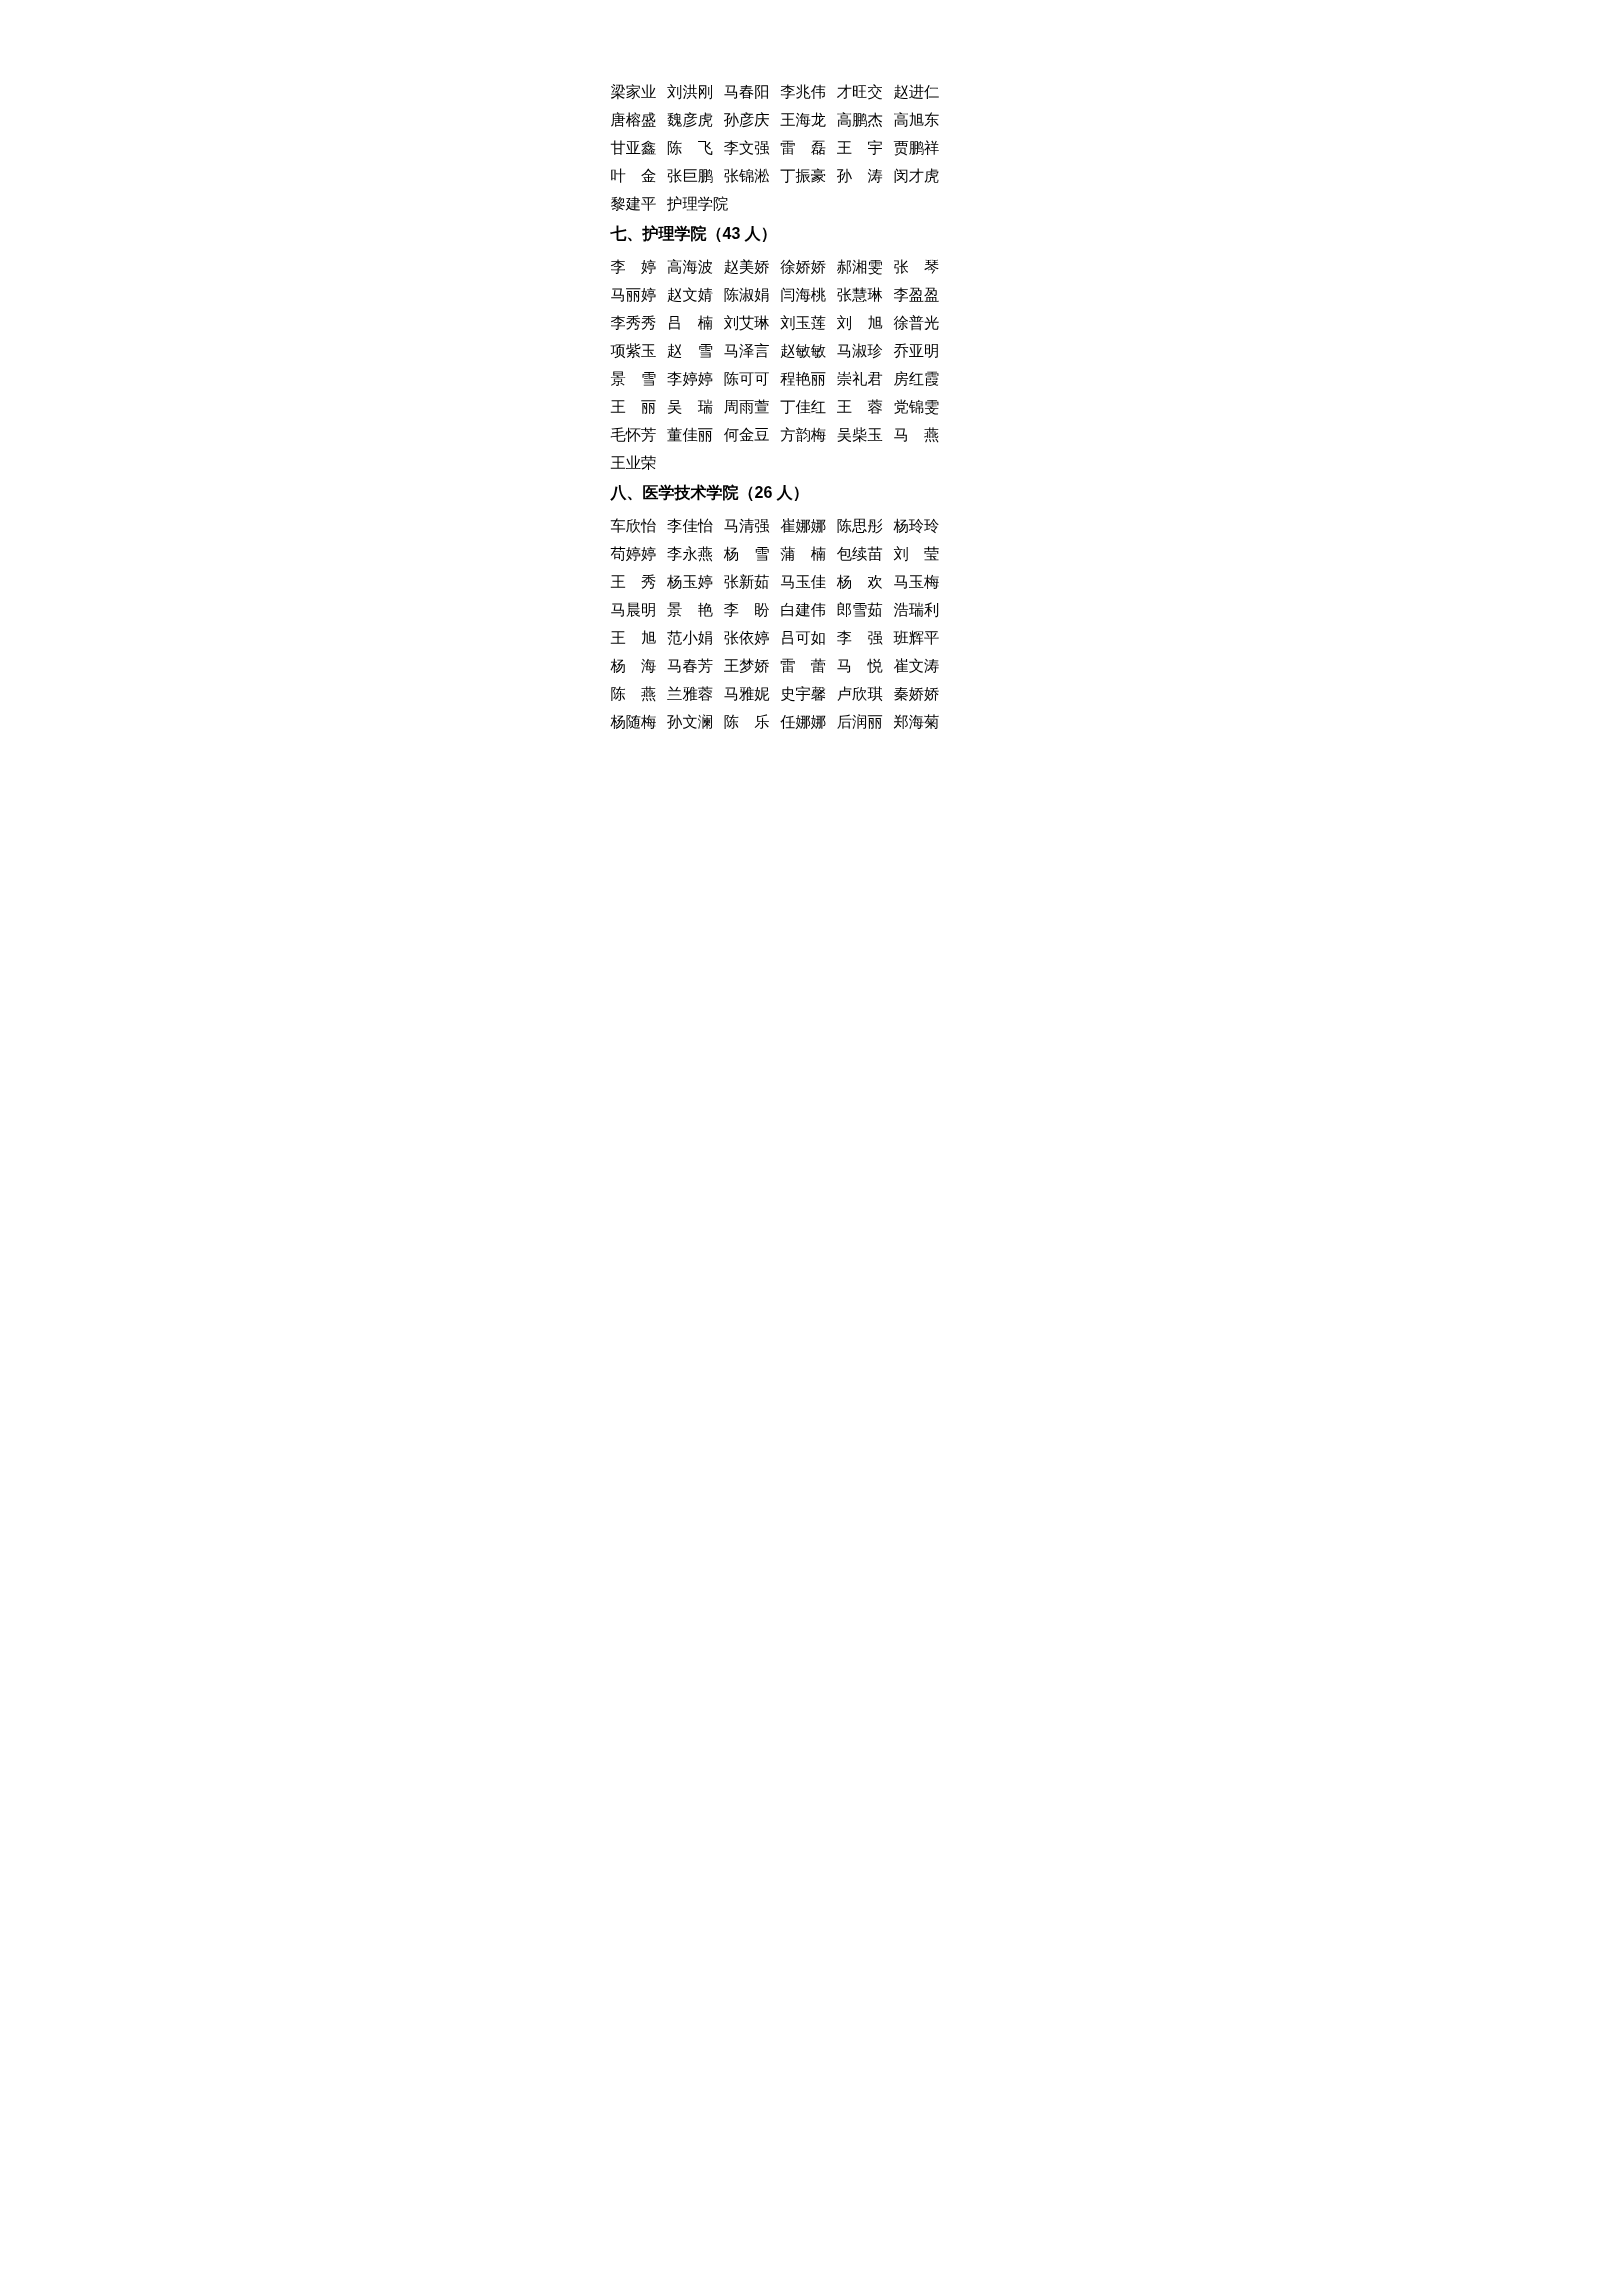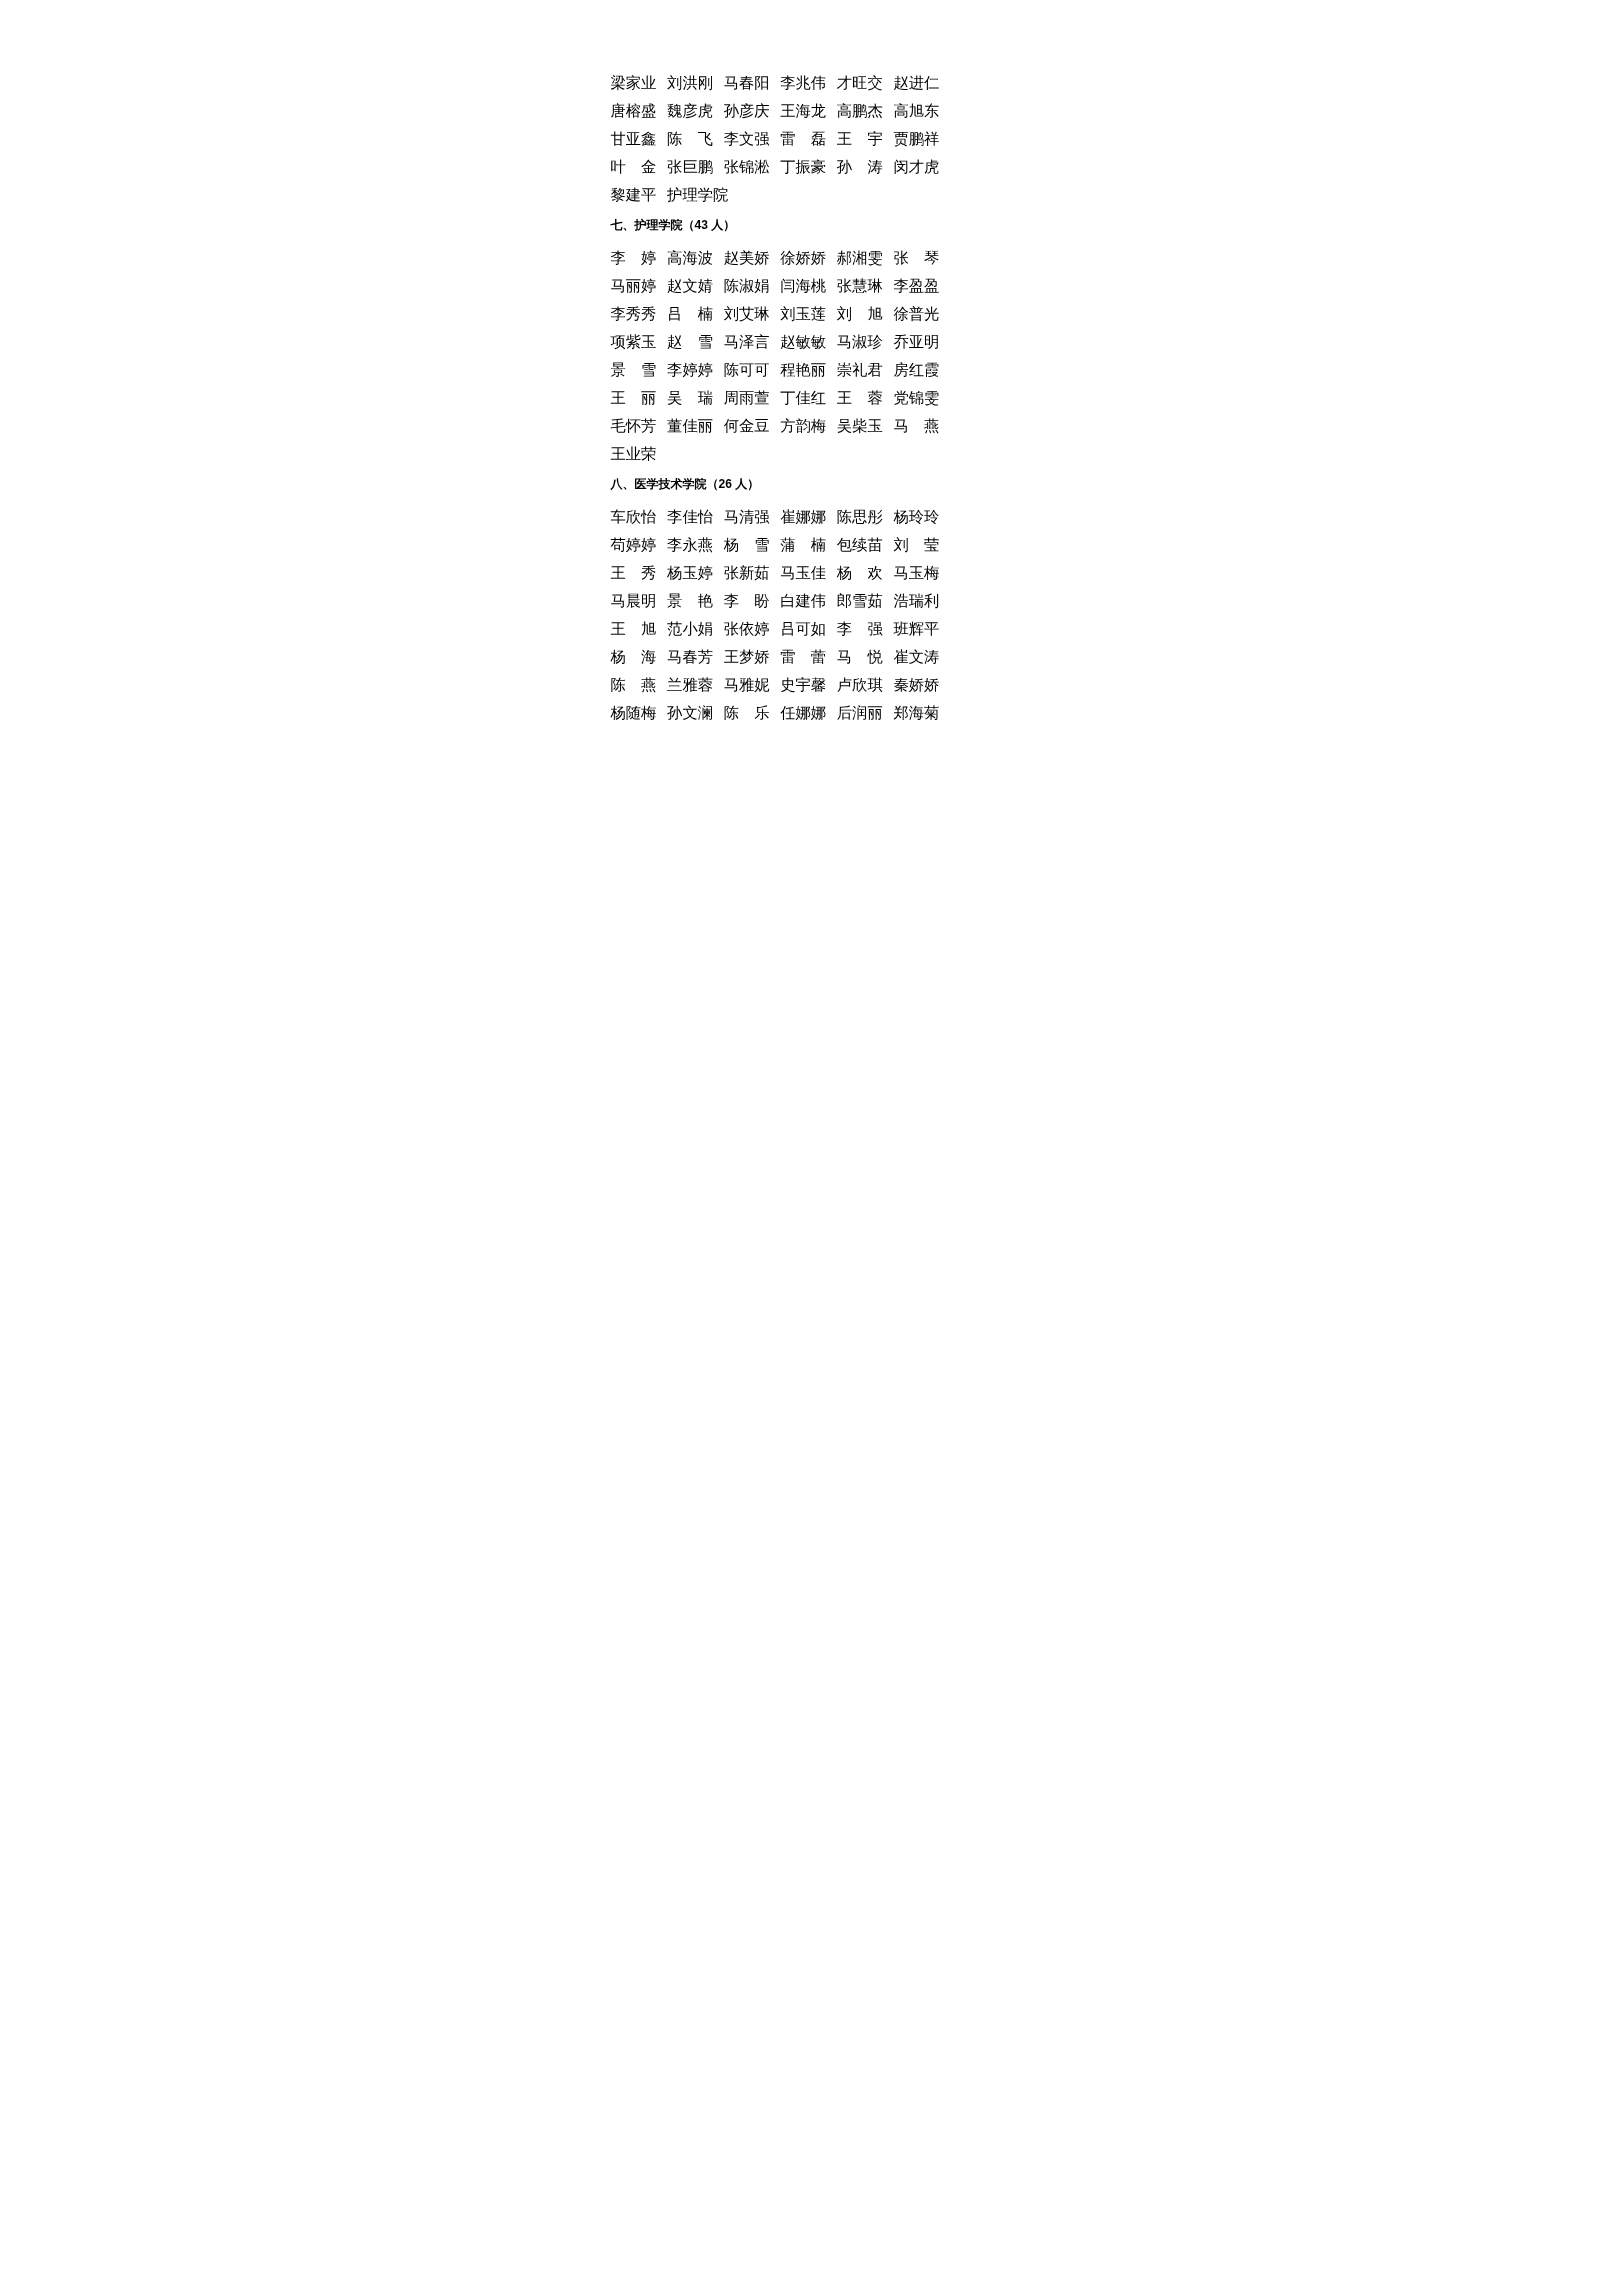--- a/index.html
+++ b/index.html
@@ -4,21 +4,21 @@
 <style>
   html, body {
     margin: 0;
     padding: 0;
     background: #ffffff;
   }
   .page {
     position: relative;
     width: 562px;
     height: 796px;
-    margin: 0 auto;
+    margin: 9px auto;
     background: #ffffff;
     color: #000000;
     overflow: hidden;
     font-family: "Liberation Serif", "DejaVu Serif", serif;
   }
   .content {
     position: absolute;
     top: 69px;
     left: 80px;
     right: 51px;
@@ -33,21 +33,21 @@
   }
   .name {
     font-size: 15.3px;
     letter-spacing: 0px;
     white-space: pre;
     color: #000000;
   }
   .section-heading {
     font-family: "Liberation Sans", "DejaVu Sans", sans-serif;
     font-weight: 700;
-    font-size: 12px;
+    font-size: 16px;
     line-height: 28px;
     height: 30px;
     margin: 2px 0 3.1px 0;
     white-space: pre;
     color: #000000;
   }
 </style>
 </head>
 <body>
 

